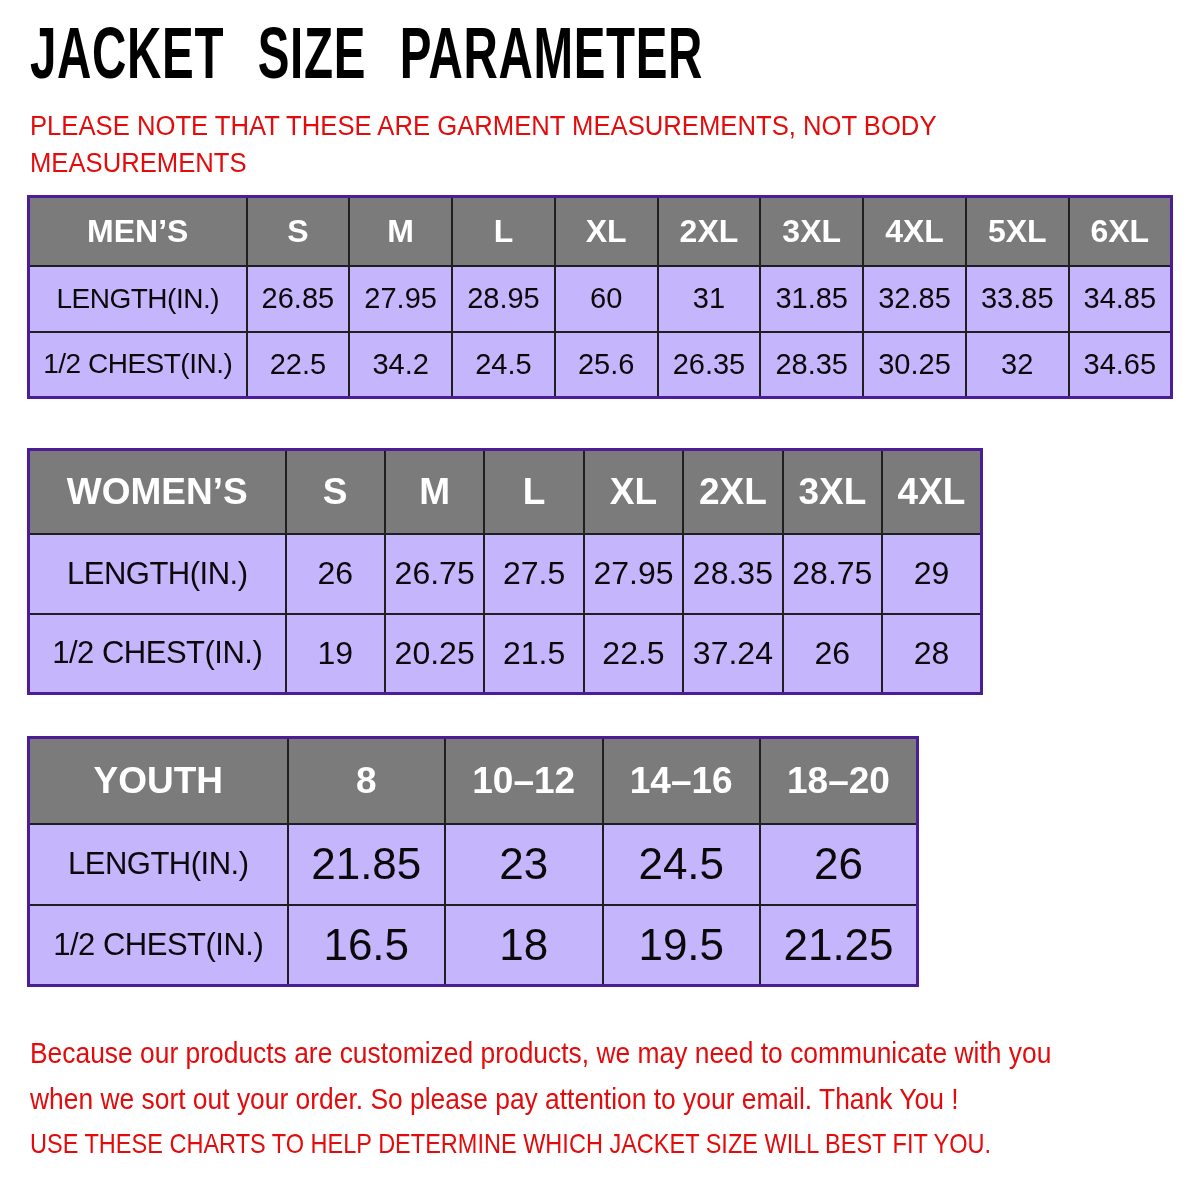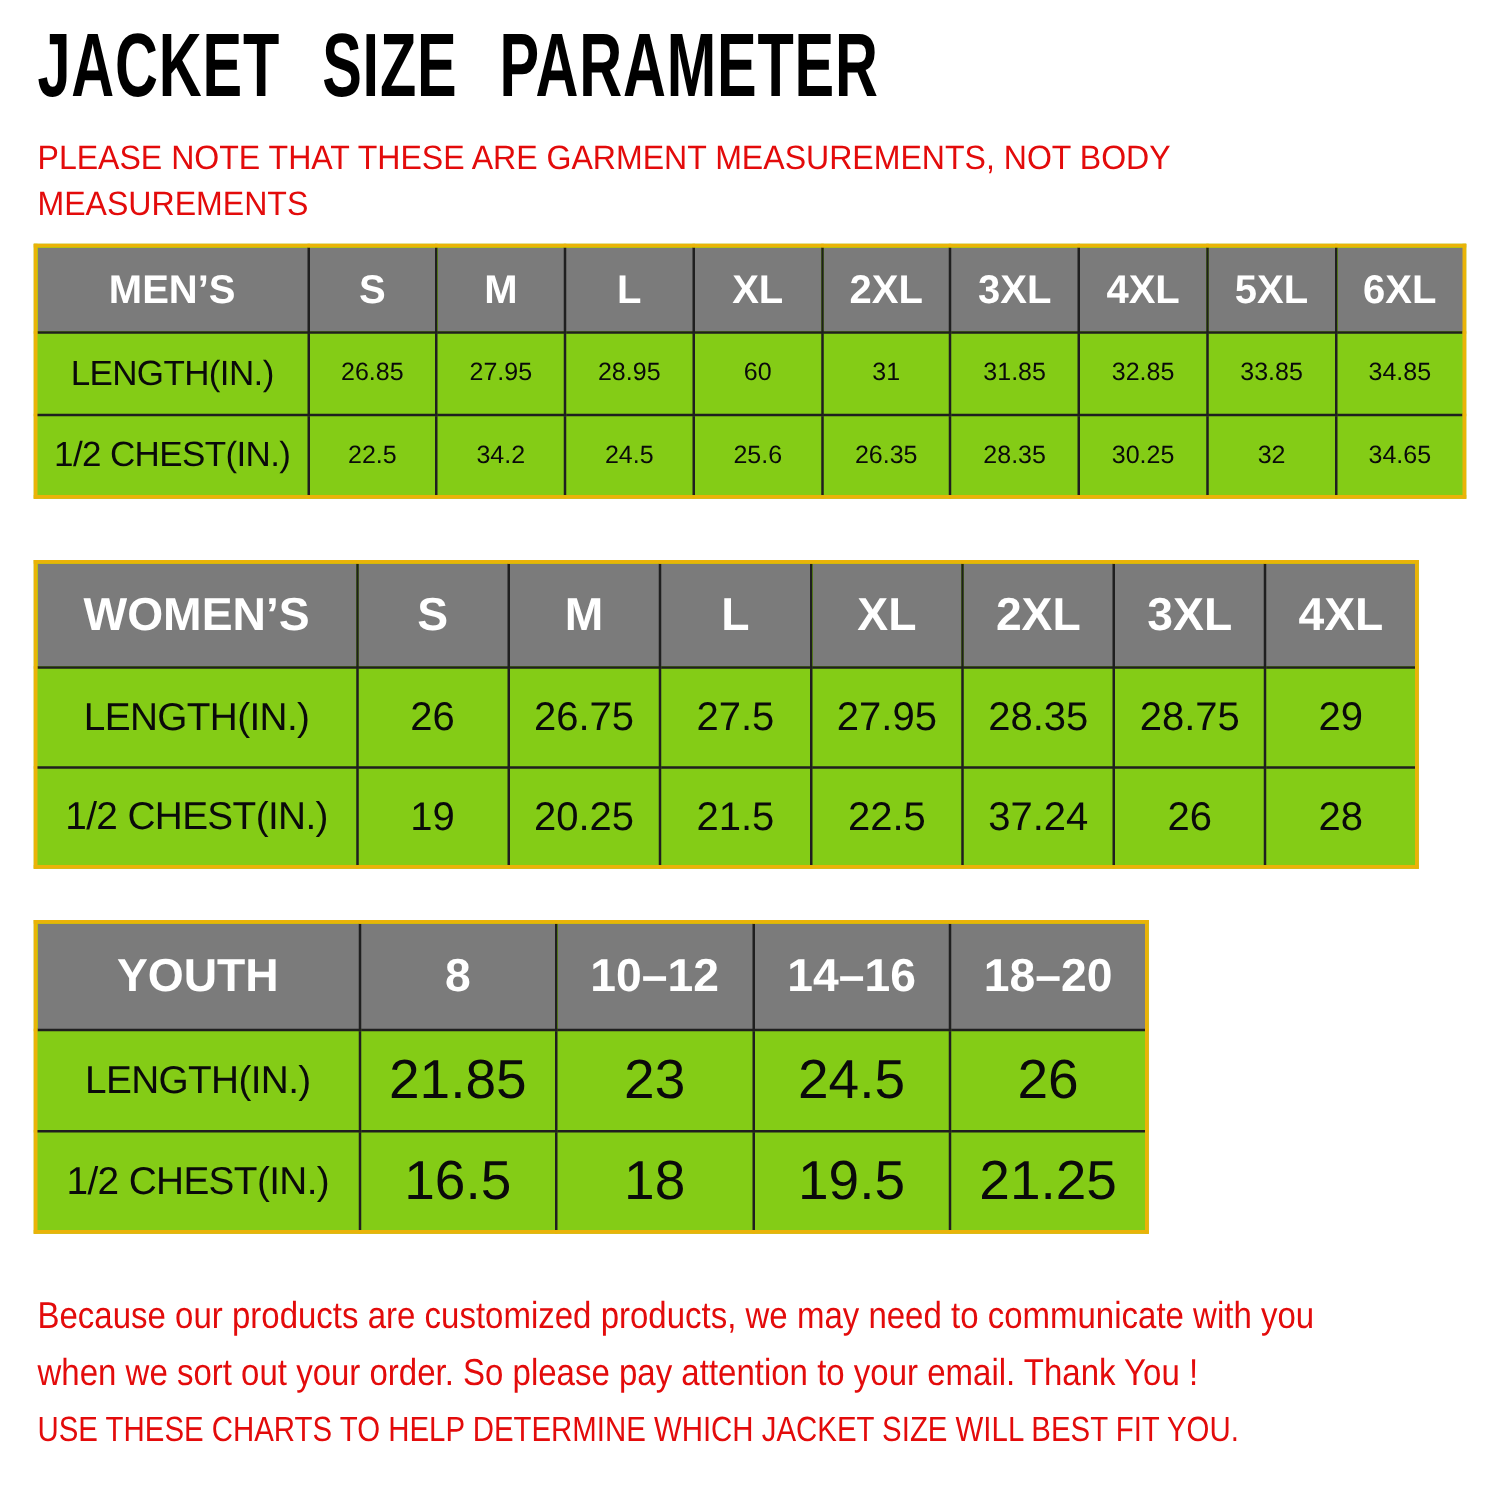--- a/index.html
+++ b/index.html
@@ -23,41 +23,41 @@
   .note {
     position: absolute; left: 30px; top: 108px;
     color: #e30b0b; font-size: 27px; line-height: 37px;
     transform: scaleX(0.95); transform-origin: left top;
   }
   .note div { white-space: nowrap; }
 
   table.tbl {
     position: absolute;
     border-collapse: collapse; table-layout: fixed;
-    background: #84cc16;
-    border: 3px solid #eab308;
+    background: #c4b5fd;
+    border: 3px solid #4c1d95;
   }
   table.tbl th, table.tbl td {
     border: 2px solid #1f1f1f;
     text-align: center; vertical-align: middle;
     padding: 0; overflow: hidden;
   }
   table.tbl th {
     background: #7b7b7b; color: #ffffff; font-weight: bold;
   }
   table.tbl td { color: #0a0a0a; font-weight: normal; }
   table.tbl td.lbl { letter-spacing: -0.5px; }
 
   #mens   { left: 27px; top: 195px; width: 1146px; }
   #mens th { height: 69px; font-size: 32px; }
-  #mens td { height: 66px; font-size: 20px; }
+  #mens td { height: 66px; font-size: 29px; }
   #mens td.lbl { font-size: 28px; }
   #mens col.c-label { width: 218px; }
 
-  #womens { left: 27px; top: 448px; width: 1108px; }
+  #womens { left: 27px; top: 448px; width: 956px; }
   #womens th { height: 84px; font-size: 37px; }
   #womens td { height: 80px; font-size: 32px; }
   #womens td.lbl { font-size: 31px; }
   #womens col.c-label { width: 257px; }
 
   #youth  { left: 27px; top: 736px; width: 892px; }
   #youth th { height: 86px; font-size: 37px; }
   #youth td { height: 81px; font-size: 44px; }
   #youth td.lbl { font-size: 31px; }
   #youth col.c-label { width: 259px; }

